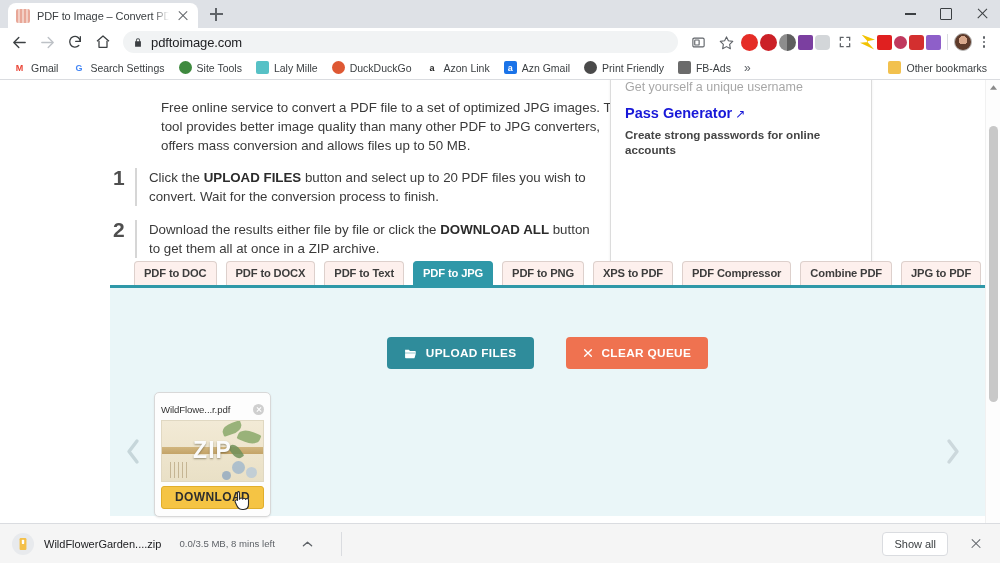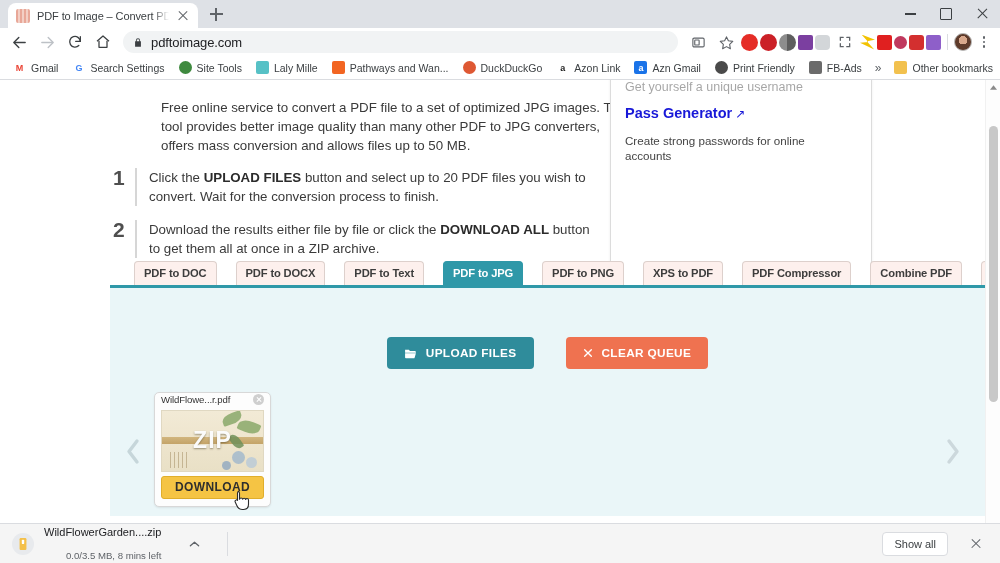--- a/index.html
+++ b/index.html
@@ -125,25 +125,25 @@
     position: absolute; left: 610px; top: -20px; width: 262px; height: 248px;
     background: #ffffff; border: 1px solid #dcdcdc;
     border-radius: 0 0 14px 14px; border-top: none;
     box-shadow: 0 1px 3px rgba(0,0,0,.07);
     padding: 20px 18px 0 14px; overflow: hidden;
   }
   .promo-ghost { font-size: 12.5px; color: #3a3a3a; opacity: .45; margin-bottom: 10px; white-space: nowrap; }
   .promo-item { margin-bottom: 15px; }
   .promo-title { font-size: 14.5px; font-weight: bold; color: #1818d8; line-height: 19px; }
   .promo-title .ext-arrow { font-size: 12px; font-weight: normal; margin-left: 3px; }
-  .promo-desc { font-size: 11.6px; color: #444; line-height: 15px; margin-top: 9px; }
+  .promo-desc { font-size: 11.6px; color: #444; line-height: 15px; margin-top: 3px; font-weight: bold; }
 
   
   .tools { position: absolute; left: 110px; top: 181px; right: 0; }
-  .tabrow { display: flex; gap: 19px; padding-left: 24px; align-items: center; }
+  .tabrow { display: flex; gap: 9px; padding-left: 24px; align-items: center; }
   .ttab {
     background: #fdf0ed; border: 1px solid #ddd0cc; border-bottom: none;
     border-radius: 4px 4px 0 0; padding: 5px 9px 6px;
     font-size: 11.2px; font-weight: bold; color: #3d3d3d; letter-spacing: -0.15px;
     white-space: nowrap;
   }
   .ttab.active { background: #2f98a8; border-color: #2f98a8; color: #ffffff; }
   .tabline { height: 3px; background: #2f98a8; }
 
   .panel { background: #eaf6f8; height: 228px; position: relative; }
@@ -158,21 +158,21 @@
   .btn-clear  { background: #ef7250; }
 
   
   .arrow { position: absolute; top: 145px; width: 26px; height: 36px; display:flex; align-items:center; justify-content:center; color:#c3d4d8; font-size: 30px; font-weight: 300; line-height: 1; }
   .arrow-l { left: 10px; }
   .arrow-r { right: 20px; }
 
   .card {
     position: absolute; left: 44px; top: 104px; width: 117px;
     background: #fdfdfd; border: 1px solid #d8d8d8; border-radius: 5px;
-    padding: 1px 6px 7px; box-shadow: 0 1px 2px rgba(0,0,0,.08);
+    padding: 11px 6px 7px; box-shadow: 0 1px 2px rgba(0,0,0,.08);
   }
   .card-head { display: flex; align-items: center; justify-content: space-between; margin-bottom: 5px; }
   .card-name { font-size: 9.6px; color: #333; letter-spacing: -.1px; }
   .card-x { width: 11px; height: 11px; border-radius: 50%; background: #cfcfcf; position: relative; flex:0 0 11px; }
   .card-x::before, .card-x::after { content:""; position:absolute; left:2.5px; top:5px; width:6px; height:1.2px; background:#fff; }
   .card-x::before { transform: rotate(45deg); }
   .card-x::after  { transform: rotate(-45deg); }
 
   .thumb {
     height: 62px; position: relative; overflow: hidden;
@@ -198,21 +198,21 @@
 
   
   .shelf {
     height: 40px; background: #f5f5f5; border-top: 1px solid #dadce0;
     display: flex; align-items: center; padding: 0 12px; gap: 10px; flex: 0 0 40px;
   }
   .dl-icon {
     width: 22px; height: 22px; border-radius: 50%; background: #e8eaed;
     display: flex; align-items: center; justify-content: center; flex: 0 0 22px;
   }
-  .dl-meta { display: flex; flex-direction: column; gap: 12px; align-items: flex-end; }
+  .dl-meta { display: flex; flex-direction: row; gap: 18px; }
   .dl-name { font-size: 11px; color: #202124; }
   .dl-sub  { font-size: 9.6px; color: #5f6368; }
   .dl-chev { width: 22px; height: 22px; display:flex; align-items:center; justify-content:center; margin-left: 12px; }
   .shelf-sep { width: 1px; height: 24px; background: #dadce0; margin-left: 12px; }
   .shelf-spacer { flex: 1; }
   .showall {
     border: 1px solid #dadce0; background: #fff; border-radius: 4px;
     font-size: 11px; color: #3c4043; padding: 5px 11px;
     font-family: "Liberation Sans", sans-serif;
   }
@@ -323,24 +323,20 @@
       <span class="bm-ico" style="background:#fff;color:#4285f4;">G</span>
       <span>Search Settings</span>
     </div>
     <div class="bm">
       <span class="bm-ico" style="background:#3f8a3f;border-radius:50%;"></span>
       <span>Site Tools</span>
     </div>
     <div class="bm">
       <span class="bm-ico" style="background:#57c1c6;"></span>
       <span>Laly Mille</span>
-    </div>
-    <div class="bm">
-      <span class="bm-ico" style="background:#f26522;"></span>
-      <span>Pathways and Wan...</span>
     </div>
     <div class="bm">
       <span class="bm-ico" style="background:#de5833;border-radius:50%;"></span>
       <span>DuckDuckGo</span>
     </div>
     <div class="bm">
       <span class="bm-ico" style="background:#fff;color:#222;">a</span>
       <span>Azon Link</span>
     </div>
     <div class="bm">

